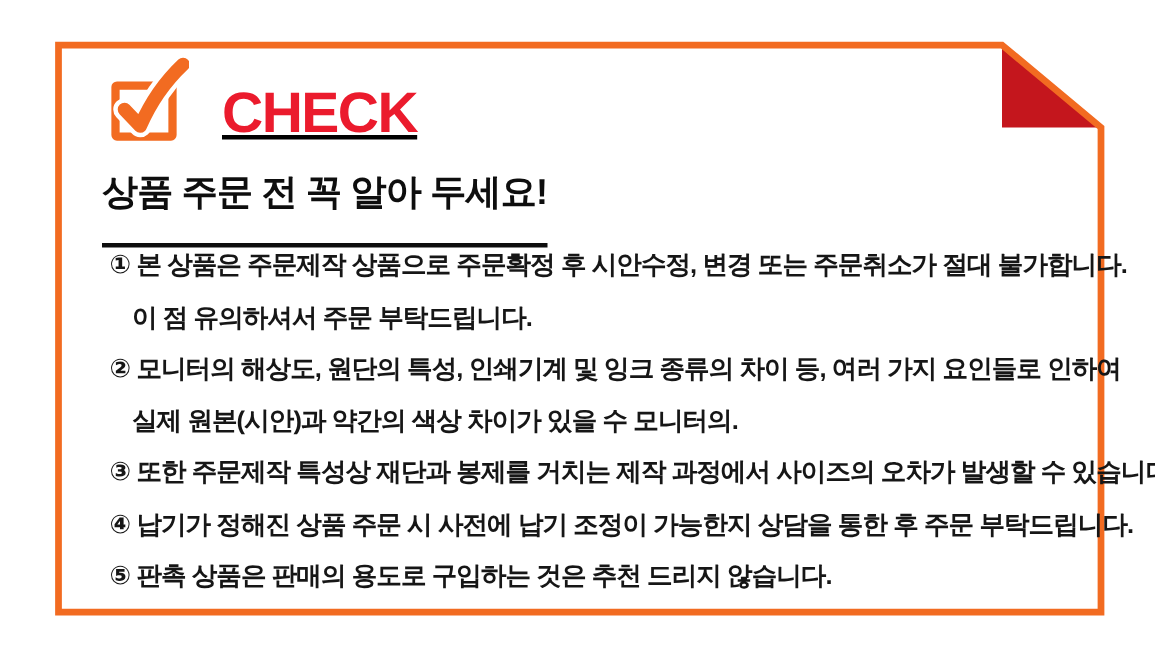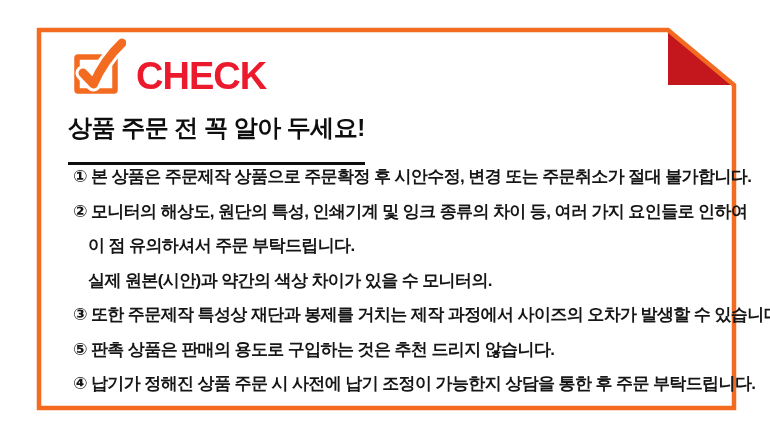--- a/index.html
+++ b/index.html
@@ -8,21 +8,21 @@
     background: #ffffff;
     font-family: "Liberation Sans", "DejaVu Sans", sans-serif;
     position: relative;
     overflow: hidden;
   }
   .canvas { position: absolute; inset: 0; }
   .frame-svg { position: absolute; left: 0; top: 0; width: 770px; height: 438px; }
 
   .check-header {
     position: absolute; left: 72px; top: 38px;
-    display: flex; align-items: flex-end; gap: 10px; height: 58px;
+    display: flex; align-items: flex-end; gap: 22px; height: 58px; text-decoration: underline;
   }
   .check-icon-svg { width: 54px; height: 58px; display: block; }
   .check-label {
     font-size: 38px; font-weight: bold; color: #eb1b2d;
     letter-spacing: -1px; line-height: 40px;
   }
 
   .notice-title {
     position: absolute; left: 68px; top: 112px; margin: 0;
     font-size: 24px; font-weight: bold; color: #0e0e0e;
@@ -56,21 +56,21 @@
       <path d="M11 35 L21.5 46 Q32 22 50 5" fill="none" stroke="#ffffff" stroke-width="15" stroke-linecap="round" stroke-linejoin="round"></path>
       <path d="M11 35 L21.5 46 Q32 22 50 5" fill="none" stroke-width="9" stroke-linecap="round" stroke-linejoin="round" stroke="#f26b21"></path>
     </svg>
     <span class="check-label">CHECK</span>
   </div>
 
   <h1 class="notice-title">상품 주문 전 꼭 알아 두세요!</h1>
 
   <div class="notice-lines">
     <div class="notice-line">① 본 상품은 주문제작 상품으로 주문확정 후 시안수정, 변경 또는 주문취소가 절대 불가합니다.</div>
+    <div class="notice-line indent">이 점 유의하셔서 주문 부탁드립니다.</div>
     <div class="notice-line">② 모니터의 해상도, 원단의 특성, 인쇄기계 및 잉크 종류의 차이 등, 여러 가지 요인들로 인하여</div>
-    <div class="notice-line indent">이 점 유의하셔서 주문 부탁드립니다.</div>
     <div class="notice-line indent">실제 원본(시안)과 약간의 색상 차이가 있을 수 모니터의.</div>
     <div class="notice-line">③ 또한 주문제작 특성상 재단과 봉제를 거치는 제작 과정에서 사이즈의 오차가 발생할 수 있습니다.</div>
+    <div class="notice-line">④ 납기가 정해진 상품 주문 시 사전에 납기 조정이 가능한지 상담을 통한 후 주문 부탁드립니다.</div>
     <div class="notice-line">⑤ 판촉 상품은 판매의 용도로 구입하는 것은 추천 드리지 않습니다.</div>
-    <div class="notice-line">④ 납기가 정해진 상품 주문 시 사전에 납기 조정이 가능한지 상담을 통한 후 주문 부탁드립니다.</div>
   </div>
 
 </div>
 
 </body></html>

